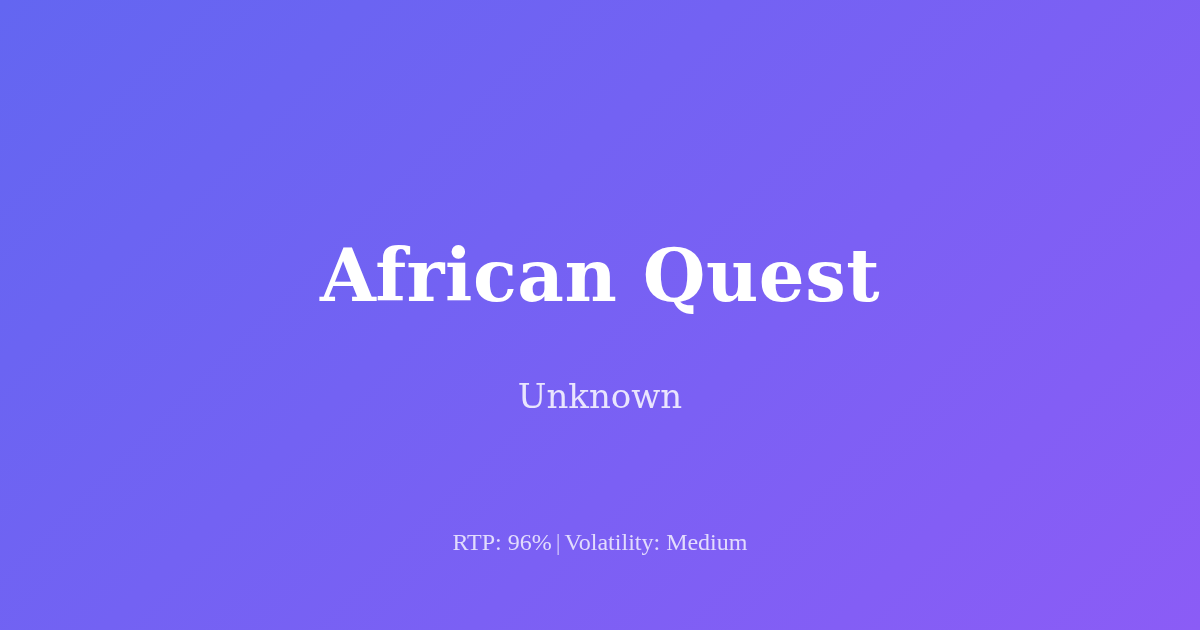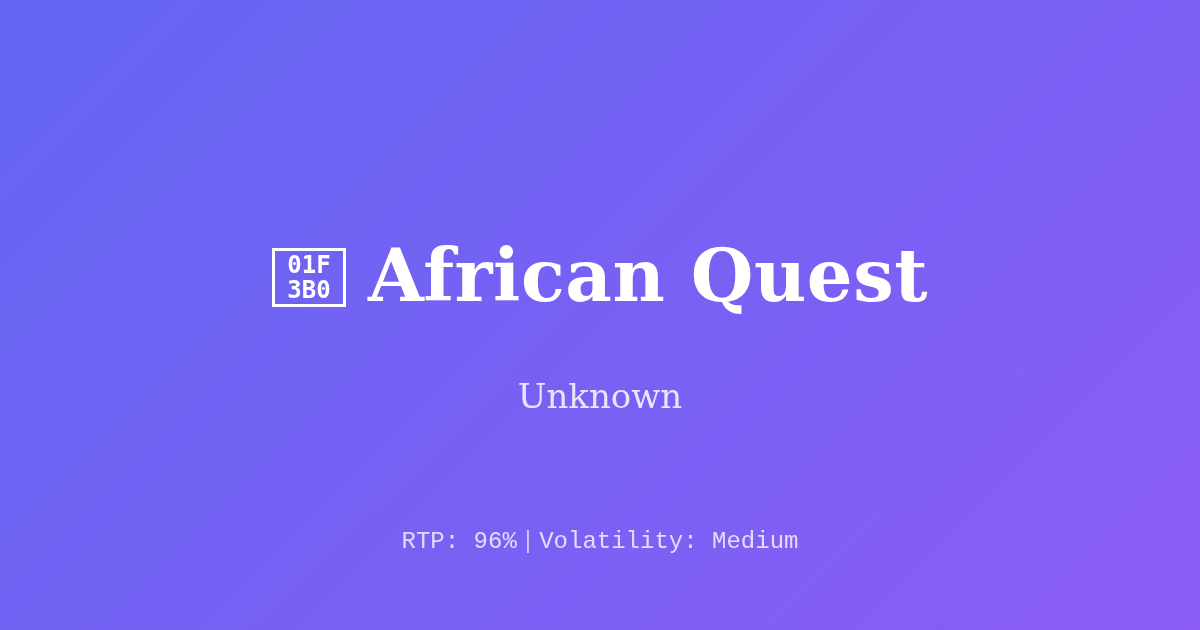--- a/index.html
+++ b/index.html
@@ -91,43 +91,39 @@
     white-space: nowrap;
   }
 
   
   .stats {
     position: absolute;
     top: 528px;
     left: 0;
     right: 0;
     text-align: center;
-    font-family: Liberation Mono, monospace;
+    font-family: Liberation Serif, serif;
     font-size: 24px;
     font-weight: 400;
     color: rgba(255, 255, 255, 0.78);
     line-height: 1.2;
     white-space: nowrap;
   }
   .stats .stat-sep {
     padding: 0 4px;
     color: rgba(255, 255, 255, 0.65);
   }
 </style>
 </head>
 <body>
 
 <div id="og-card">
 
   <div class="title-row">
 
-    <div class="tofu-glyph">
-      <span class="hex-row">01F</span>
-      <span class="hex-row">3B0</span>
-    </div>
 
     <div class="game-title">African Quest</div>
 
   </div>
 
   <div class="provider">Unknown</div>
 
   <div class="stats">
     <span>RTP: 96%</span><span class="stat-sep">|</span><span>Volatility: Medium</span>
   </div>

